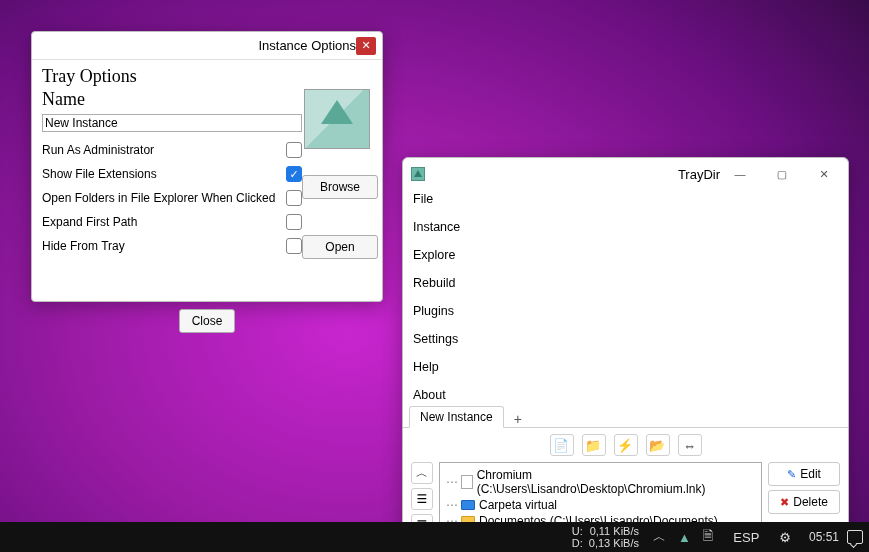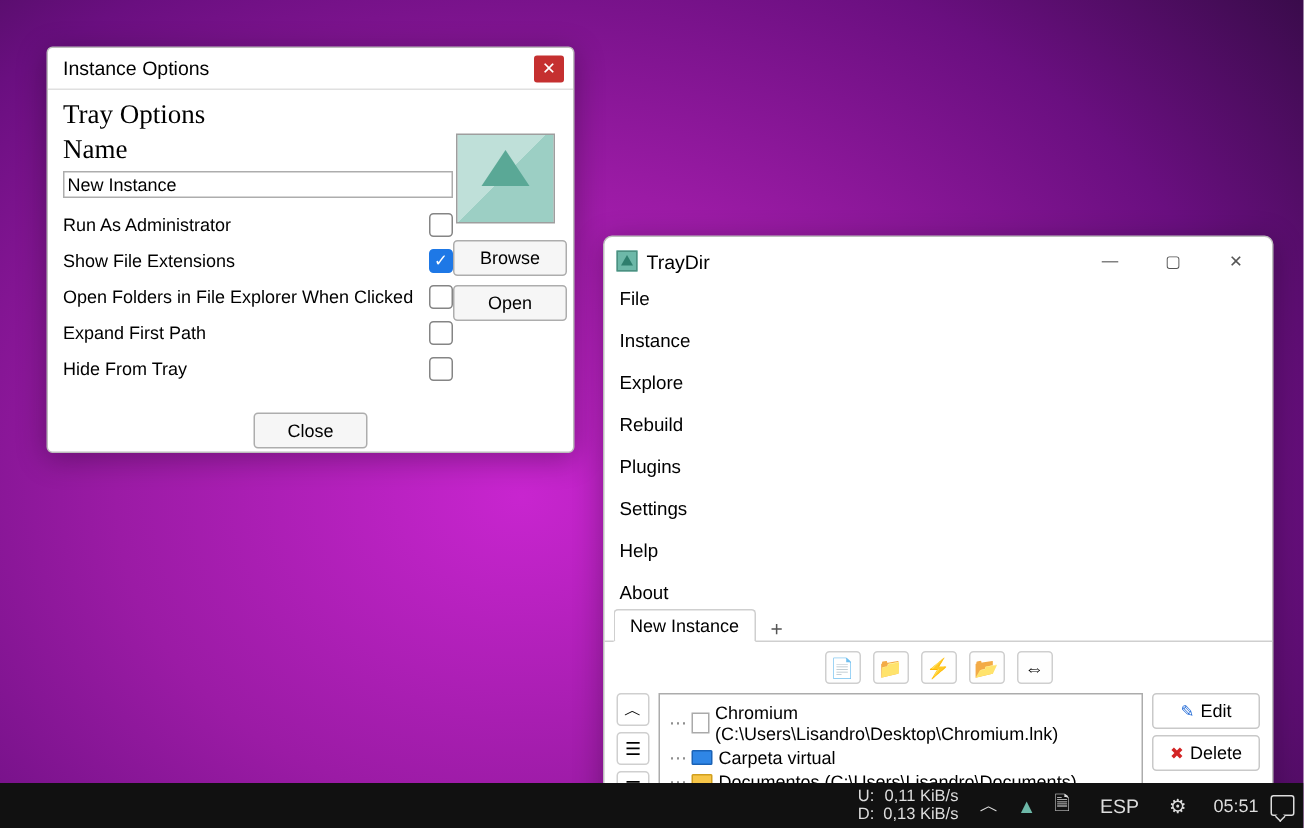--- a/index.html
+++ b/index.html
@@ -21,20 +21,21 @@
     border: 1px solid #bdbdbd;
     border-radius: 4px;
     box-shadow: 0 4px 20px rgba(0,0,0,0.3);
   }
   .titlebar {
     height: 28px;
     display: flex;
     align-items: center;
     padding: 0 4px 0 10px;
     border-bottom: 1px solid #e0e0e0;
+    text-align: right;
   }
   .titlebar .title { flex: 1; font-size: 13px; }
   .close-x {
     width: 20px; height: 18px;
     background: #c53030;
     color: #fff;
     display: flex; align-items: center; justify-content: center;
     border-radius: 2px;
     font-size: 11px;
     cursor: pointer;
@@ -65,21 +66,21 @@
     border-bottom: 24px solid #5aa896;
   }
   .std-btn {
     display: block; width: 76px;
     border: 1px solid #adadad;
     background: #f6f6f6;
     border-radius: 3px;
     padding: 4px 0;
     font-size: 12px;
     text-align: center;
-    margin: 3px auto;
+    margin: 18px auto;
     cursor: pointer;
   }
   .name-input {
     width: 100%;
     border: 1px solid #adadad;
     font-size: 12px;
     padding: 0 2px;
     height: 18px;
     margin: 2px 0 6px 0;
   }
@@ -270,21 +271,21 @@
       </div>
 
       <div class="opt-right">
         <div class="thumb"></div>
         <span class="std-btn">Browse</span>
         <span class="std-btn">Open</span>
       </div>
     </div>
   </div>
   <div class="dlg-footer">
-    <span class="std-btn" style="width:76px">Close</span>
+    <span class="std-btn" style="width:56px">Close</span>
   </div>
 </div>
 
 <div id="win-main" class="window">
   <div class="titlebar">
     <span class="title-icon"></span>
     <span class="title">TrayDir</span>
     <div class="sys-btns">
       <span class="sys-btn">—</span>
       <span class="sys-btn">▢</span>

